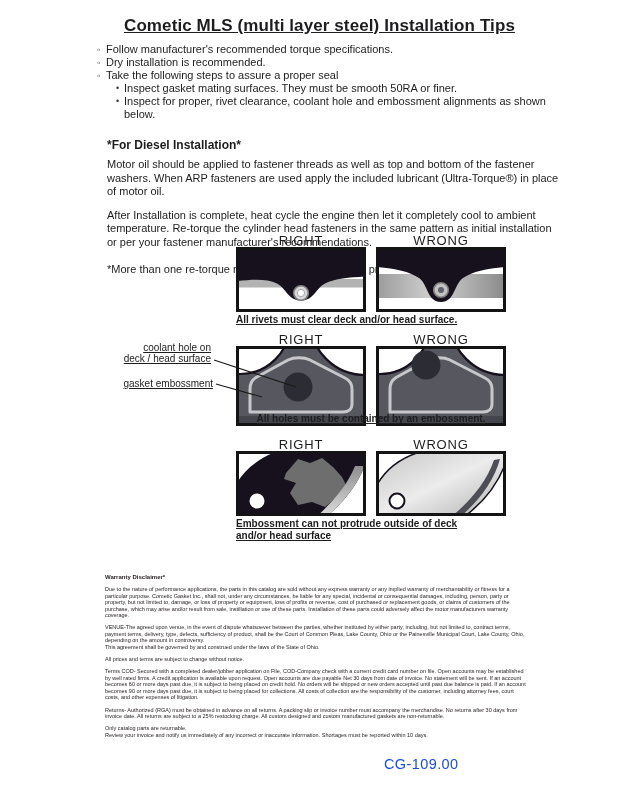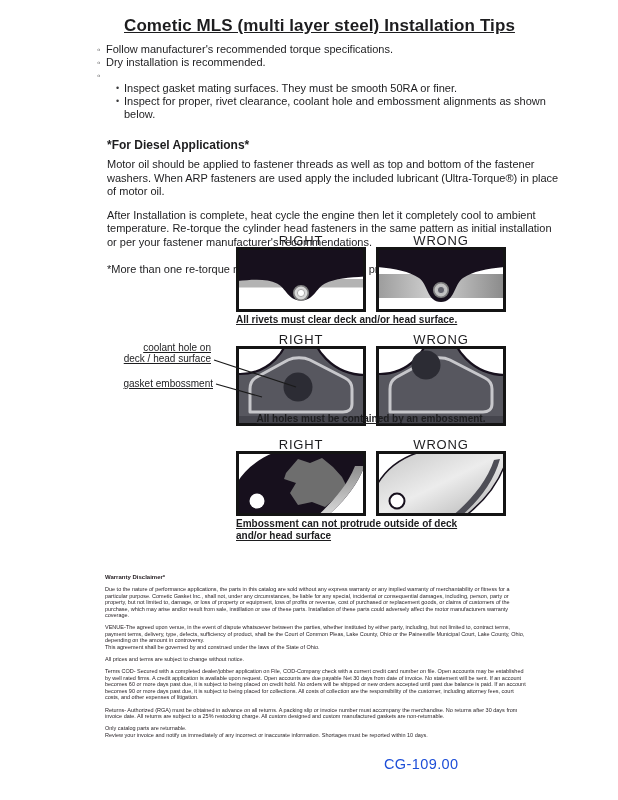--- a/index.html
+++ b/index.html
@@ -47,31 +47,32 @@
     <div class="bullet-row">
       <span class="bullet-glyph">◦</span>
       <span>Follow manufacturer's recommended torque specifications.</span>
     </div>
     <div class="bullet-row">
       <span class="bullet-glyph">◦</span>
       <span>Dry installation is recommended.</span>
     </div>
     <div class="bullet-row">
       <span class="bullet-glyph">◦</span>
+      <span>Take the following steps to assure a proper seal</span>
     </div>
     <div class="bullet-row sub">
       <span class="bullet-glyph">•</span>
       <span>Inspect gasket mating surfaces.  They must be smooth 50RA or finer.</span>
     </div>
     <div class="bullet-row sub">
       <span class="bullet-glyph">•</span>
       <span>Inspect for proper, rivet clearance, coolant hole and embossment alignments as shown below.</span>
     </div>
 
-    <h2 class="diesel-heading">*For Diesel Applications*</h2>
+    <h2 class="diesel-heading">*For Diesel Installation*</h2>
     <p class="para">Motor oil should be applied to fastener threads as well as top and bottom of the fastener washers. When ARP fasteners are used apply the included lubricant (Ultra-Torque®) in place of motor oil.</p>
     <p class="para">After Installation is complete, heat cycle the engine then let it completely cool to ambient temperature. Re-torque the cylinder head fasteners in the same pattern as initial installation or per your fastener manufacturer's recommendations.</p>
     <p class="note">*More than one re-torque may be required to achieve proper fastener stretch*</p>
   </div>
 
   <div class="diagrams">
 
     <div class="dg-label" style="left:236px;top:0;">RIGHT</div>
     <div class="dg-label" style="left:376px;top:0;">WRONG</div>
 

